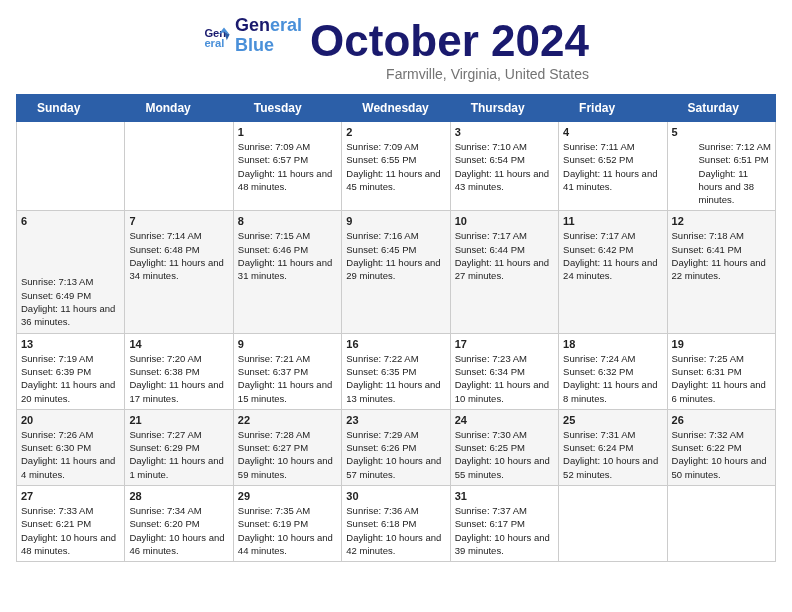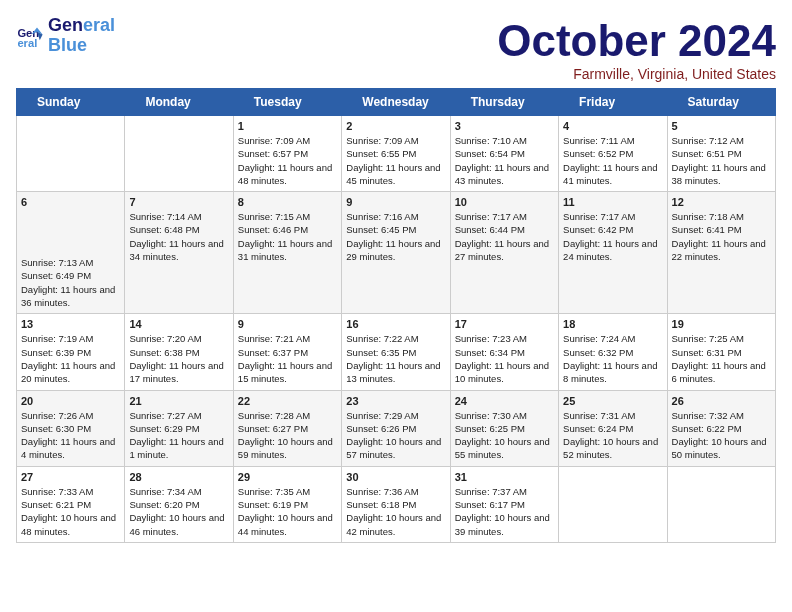--- a/index.html
+++ b/index.html
@@ -5,23 +5,23 @@
     * { box-sizing: border-box; margin: 0; padding: 0; }
     body {
       font-family: Arial, sans-serif;
       background: #fff;
       width: 792px;
       min-height: 612px;
       padding: 16px;
     }
     .header {
       display: flex;
-      justify-content: space-between;
+      justify-content: center;
       align-items: flex-start;
-      margin-bottom: 6px;
+      margin-bottom: 12px;
       gap: 8px;
     }
     .logo {
       display: flex;
       align-items: center;
       gap: 4px;
     }
     .logo-text {
       font-size: 18px;
       font-weight: bold;
@@ -38,21 +38,21 @@
     .title-area {
       text-align: right;
     }
     .month-title {
       font-size: 44px;
       font-weight: bold;
       color: #1a1a6e;
     }
     .location {
       font-size: 14px;
-      color: #7f1d1d;
+      color: #737373;
     }
     .calendar {
       width: 100%;
       border-collapse: collapse;
       border: 1px solid #ccc;
     }
     .calendar th {
       background: #2c5fa8;
       color: #fff;
       font-size: 12px;
@@ -150,21 +150,21 @@
 Daylight: 11 hours and 43 minutes.</div>
         </td>
         <td>
           <span class="day-num">4</span>
           <div class="day-info" style="white-space: pre-line;">Sunrise: 7:11 AM
 Sunset: 6:52 PM
 Daylight: 11 hours and 41 minutes.</div>
         </td>
         <td>
           <span class="day-num">5</span>
-          <div class="day-info" style="white-space: pre-line;">Sunrise: 7:12 AM
+          <div class="day-info" style="white-space: pre-line; margin-left: 27px;">Sunrise: 7:12 AM
 Sunset: 6:51 PM
 Daylight: 11 hours and 38 minutes.</div>
         </td>
       </tr>
       <tr>
         <td>
           <span class="day-num">6</span>
           <div class="day-info" style="white-space: pre-line; margin-top: 48px;">Sunrise: 7:13 AM
 Sunset: 6:49 PM
 Daylight: 11 hours and 36 minutes.</div>

